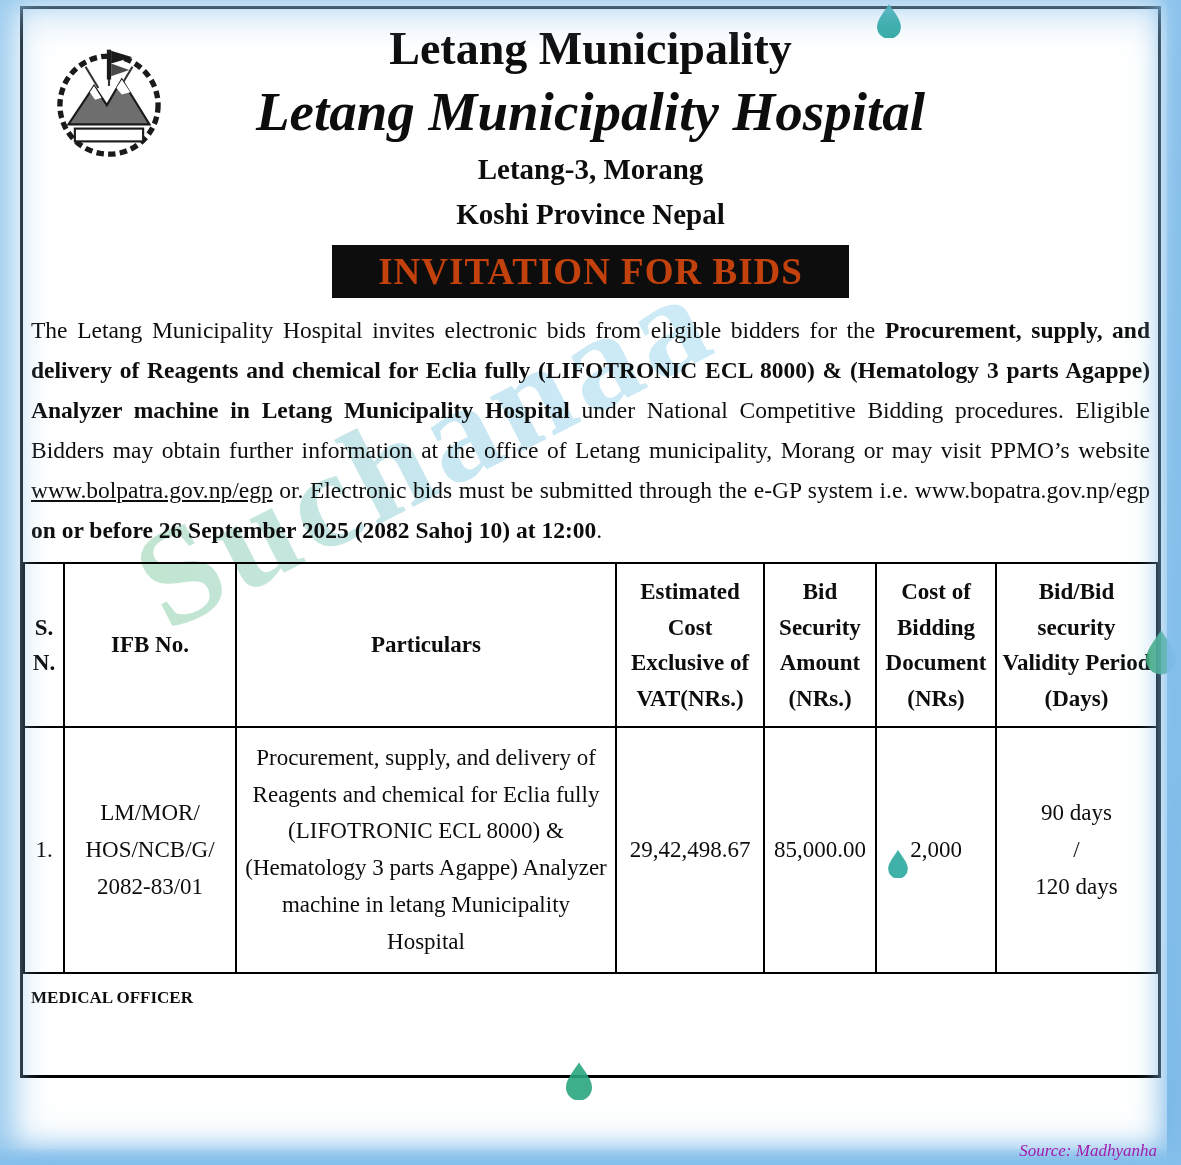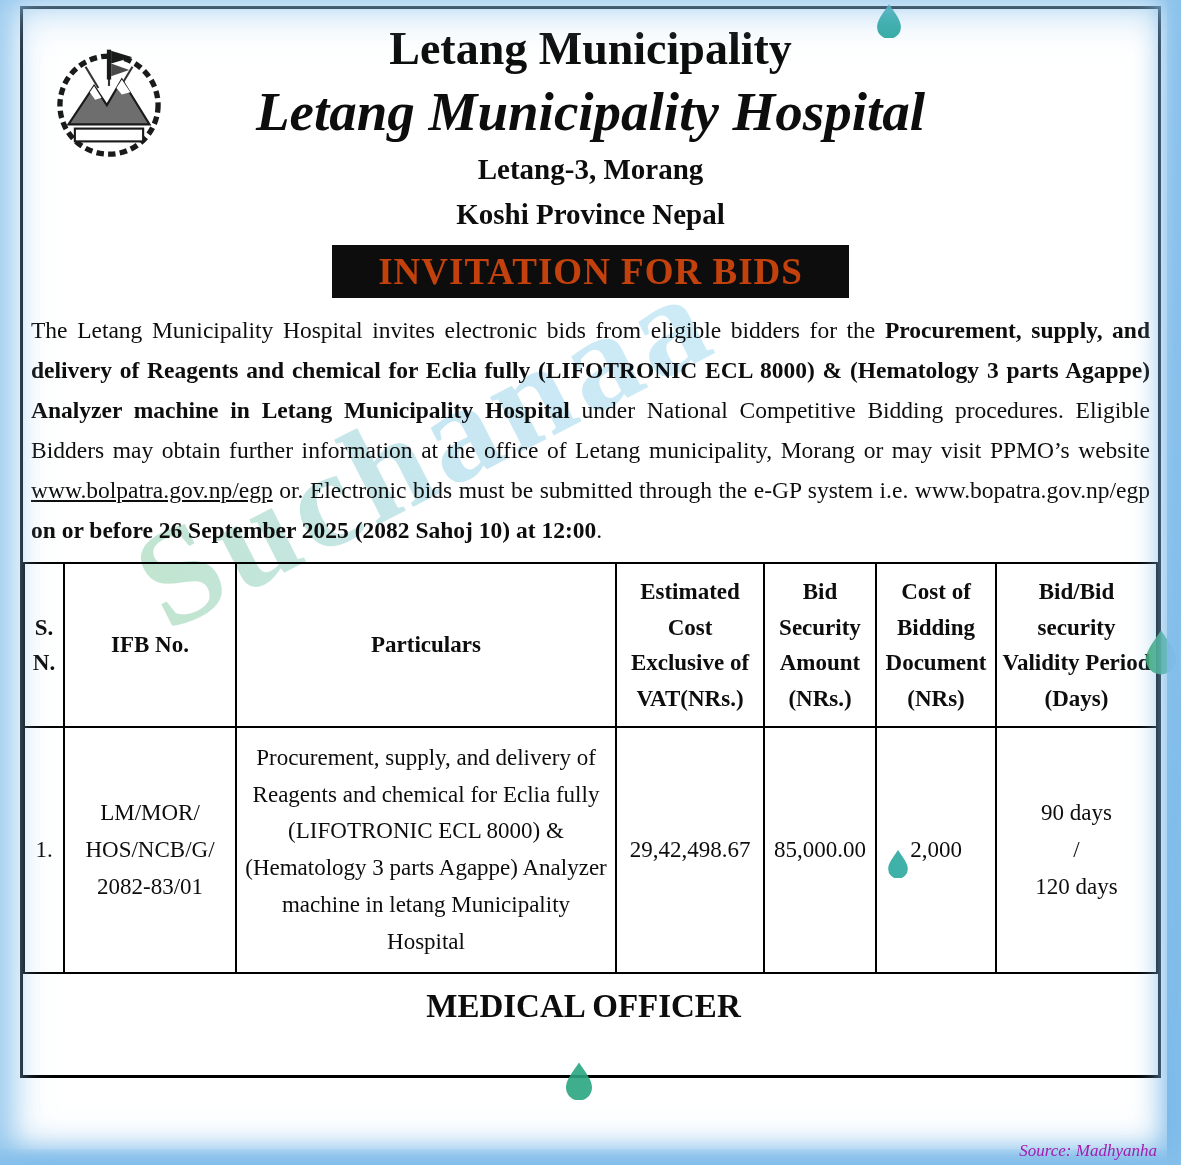--- a/index.html
+++ b/index.html
@@ -62,21 +62,21 @@
   }
   table.bids th, table.bids td{
     border:2.5px solid #000; vertical-align:middle; padding:3px 5px;
     font-size:23px; background:transparent;
   }
   table.bids th{ font-weight:bold; line-height:1.55; height:164px; }
   table.bids td{ line-height:1.6; height:246px; text-align:center; }
   td.cell-particulars{ font-size:23.5px; padding:10px 16px; }
   .ln{ display:block; }
 
-  .officer{ text-align:center; font-size:33px; font-weight:bold; padding:14px 14px 0 0; }
+  .officer{ text-align:left; font-size:17px; font-weight:bold; padding:14px 14px 0 8px; }
 
   .source{
     position:absolute; right:24px; bottom:4px; z-index:7;
     font-size:17px; font-style:italic; color:#a21caf;
   }
 
   .leaf{ position:absolute; z-index:4; pointer-events:none; }
 </style>
 </head>
 <body>

